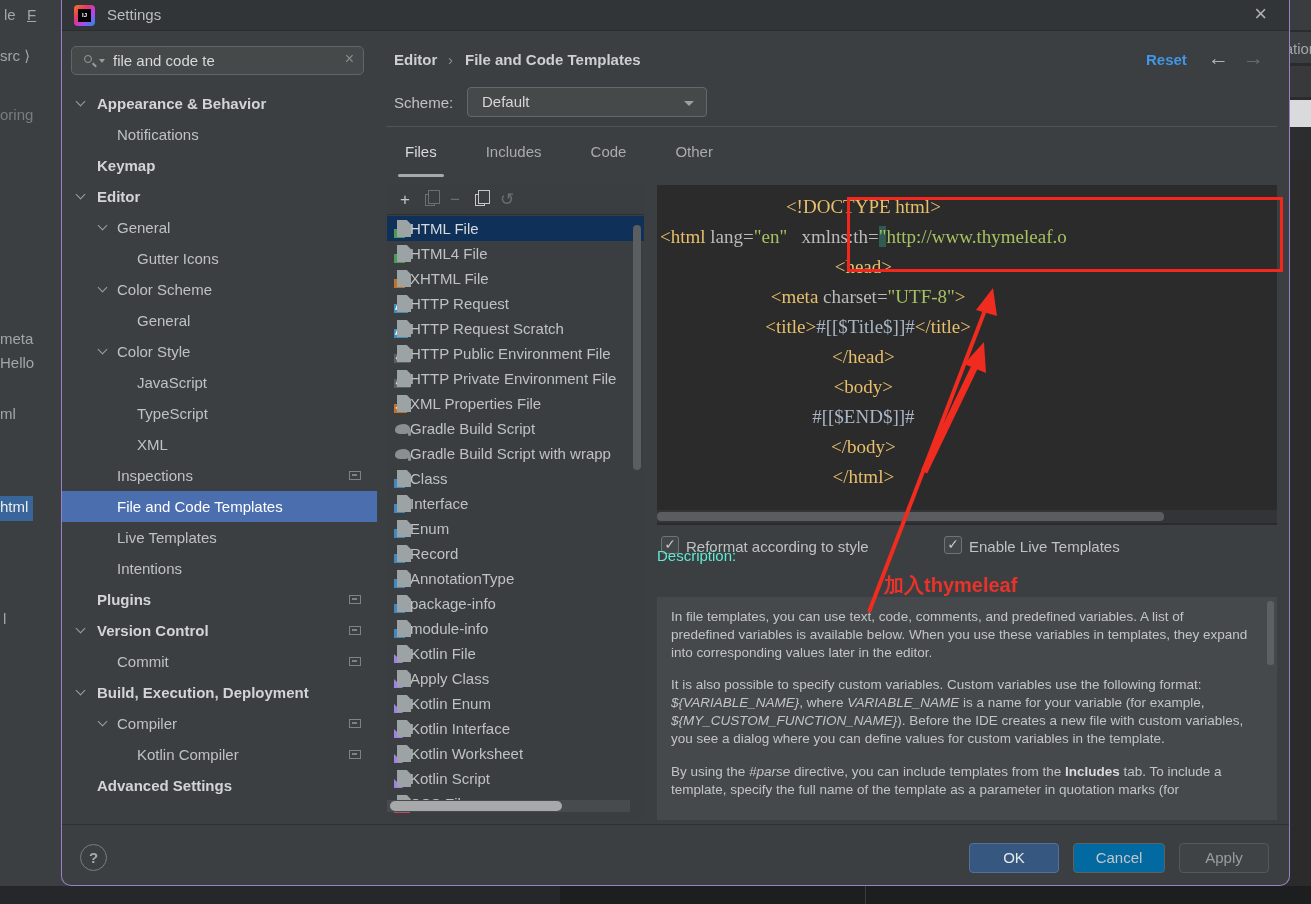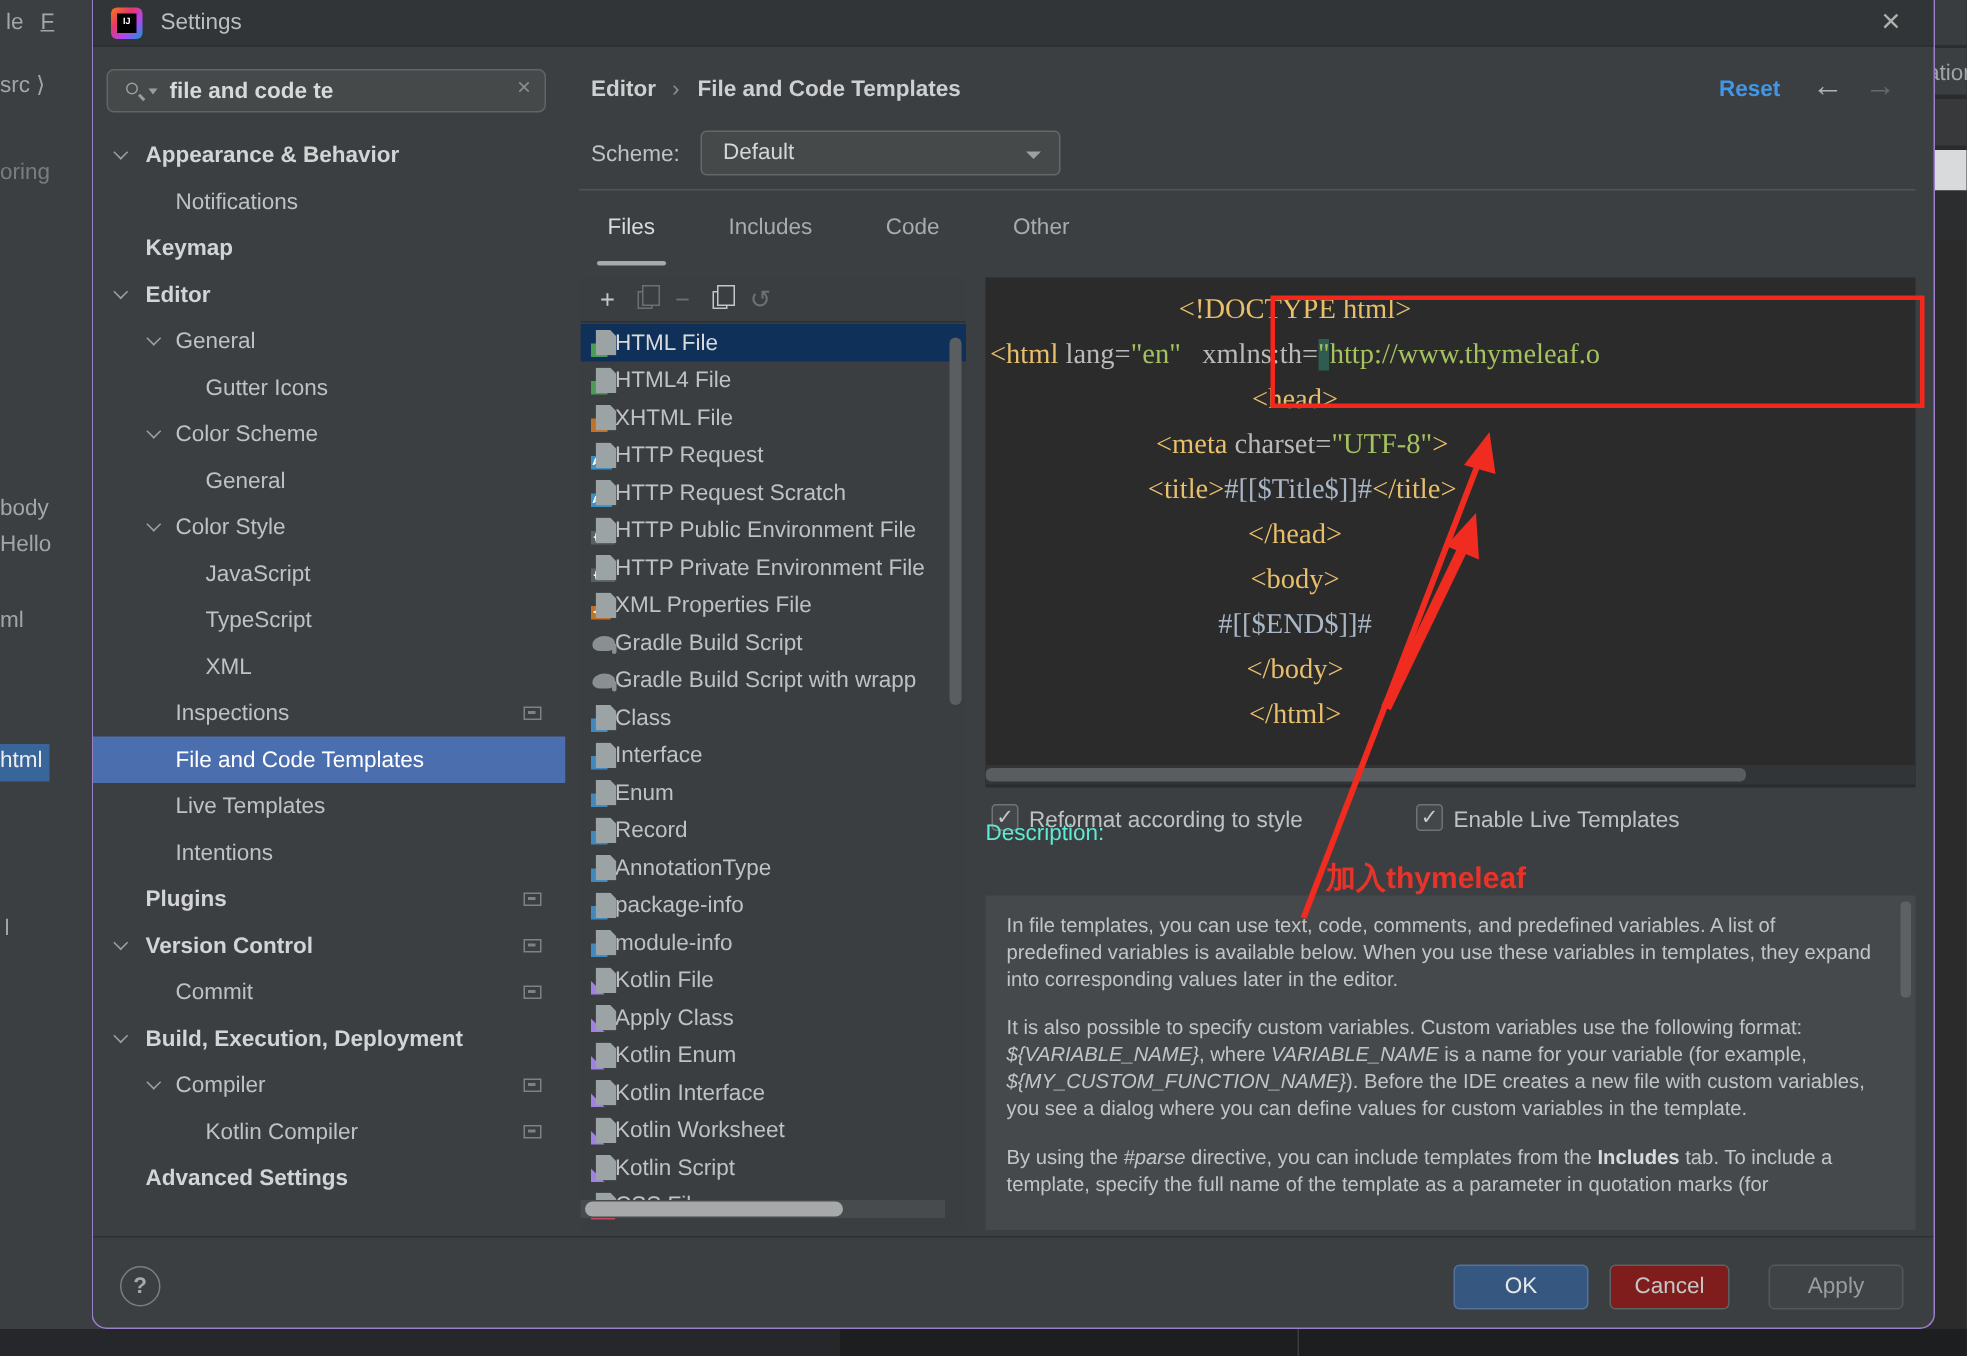--- a/index.html
+++ b/index.html
@@ -29,21 +29,21 @@
 
   
   #search { position:absolute; left:9px; top:46px; width:293px; height:29px; background:#45494A;
     border:1px solid #616567; border-radius:5px; }
   .lens { position:absolute; left:12px; top:8px; width:8px; height:8px;
     border:1.6px solid #9a9d9f; border-radius:50%; }
   .lens::after { content:""; position:absolute; left:7px; top:8px; width:5px; height:1.8px;
     background:#9a9d9f; transform:rotate(45deg); }
   .s-caret { position:absolute; left:27px; top:12px; width:0; height:0;
     border-left:3.5px solid transparent; border-right:3.5px solid transparent; border-top:4px solid #9a9d9f; }
-  #search-text { position:absolute; left:41px; top:5px; font-size:15px; color:#D7D9DB;font-weight:bold; }
+  #search-text { position:absolute; left:41px; top:5px; font-size:15px; color:#D7D9DB; }
   #search-clear { position:absolute; right:9px; top:3px; font-size:16px; color:#8A8D8F; }
 
   
   #tree { position:absolute; left:0; top:88px; width:315px; height:731px; overflow:hidden; }
   .trow { position:relative; height:31px; line-height:31px; font-size:15px; color:#BFC1C3;
     white-space:nowrap; cursor:pointer; }
   .trow.b { font-weight:bold; color:#D2D4D6; }
   .trow.sel { background:#4B6EAF; color:#FFFFFF; }
   .chev { position:absolute; width:7px; height:7px; border-right:1.8px solid #9DA0A2;
     border-bottom:1.8px solid #9DA0A2; transform:rotate(45deg); top:10px; }
@@ -130,35 +130,35 @@
   #desc .i { font-style:italic; } #desc .b { font-weight:bold; color:#D8DADC; }
   #desc-thumb { position:absolute; left:1205px; top:601px; width:7px; height:64px; background:#5E6163; border-radius:3px; }
 
   
   #footer-sep { position:absolute; left:0; top:824px; width:100%; height:1px; background:#2E3032; }
   #help-btn { position:absolute; left:18px; top:844px; width:27px; height:27px; border:1.5px solid #7A7E80;
     border-radius:50%; color:#A7AAAC; font-size:15px; font-weight:bold; text-align:center; line-height:25px; cursor:pointer; }
   .btn { position:absolute; top:843px; height:30px; border-radius:4px; font-size:15px; text-align:center;
     line-height:28px; cursor:pointer; }
   #btn-ok { left:907px; width:90px; background:#365880; border:1px solid #53719B; color:#E6E8EA; }
-  #btn-cancel { left:1011px; width:80px; background:#7f1d1d; border:1px solid #5E6163; color:#C4C6C8; }
+  #btn-cancel { left:1011px; width:92px; background:#0369a1; border:1px solid #5E6163; color:#C4C6C8; }
   #btn-apply { left:1117px; width:90px; background:#3F4345; border:1px solid #55585A; color:#9A9DA0; }
 
   
   #bg-bottom { position:absolute; left:0; top:886px; width:1311px; height:18px; background:#26272A; z-index:1; }
 </style>
 </head>
 <body>
 
 <div id="backdrop">
   <span class="bg-txt" style="left:4px; top:6px;">le</span>
   <span class="bg-txt" style="left:27px; top:6px; text-decoration:underline;">F</span>
   <span class="bg-txt" style="left:0px; top:47px;">src ⟩</span>
   <span class="bg-txt bg-dim" style="left:0px; top:106px;">oring</span>
-  <span class="bg-txt" style="left:0px; top:330px;">body</span>
+  <span class="bg-txt" style="left:0px; top:330px;">meta</span>
   <span class="bg-txt" style="left:0px; top:354px;">Hello</span>
   <span class="bg-txt" style="left:0px; top:405px;">ml</span>
   <div id="bg-file-sel">
     <span class="bg-txt" style="left:0px; top:2px; color:#ECECEC;">html</span>
   </div>
   <span class="bg-txt" style="left:3px; top:610px;">l</span>
 
   <div id="bg-right">
     <div class="abs" style="left:0; top:0; width:49px; height:31px; background:#3A3D3F; border-bottom:1px solid #2B2D2E;"></div>
     <div class="abs" style="left:0; top:32px; width:49px; height:31px; background:#3C3F41;">

